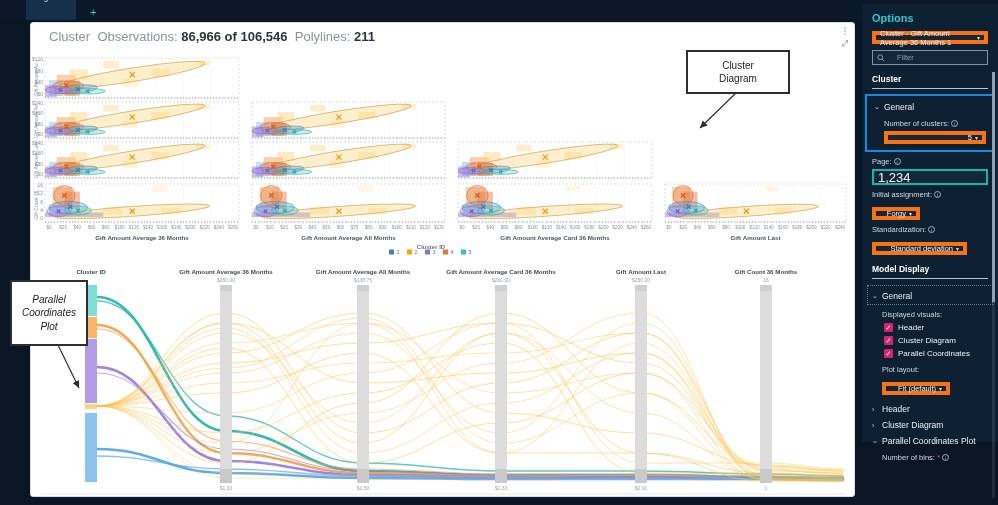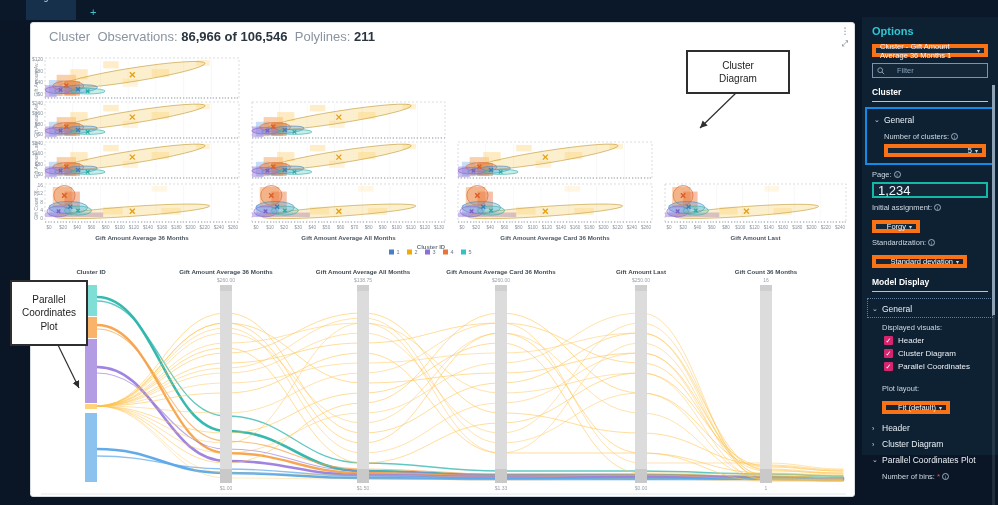--- a/index.html
+++ b/index.html
@@ -19,21 +19,21 @@
   .icon-col{position:absolute;right:3px;top:6px;width:12px;display:flex;flex-direction:column;align-items:center;gap:6px}
   .kebab{color:#5a6673;font-size:9px;line-height:4px;letter-spacing:0}
   .expand{color:#5a6673;font-size:8px}
   #viz-svg{position:absolute;left:0;top:0}
   
   .ann{position:absolute;background:#fff;border:2px solid #2e2e2e;color:#1d1d1d;
        display:flex;flex-direction:column;align-items:center;justify-content:center;
        font-size:10px;line-height:1.35;z-index:6;text-align:center}
   #ann-arrows{position:absolute;left:0;top:0;width:998px;height:505px;z-index:5;pointer-events:none}
   
-  .panel{position:absolute;left:862px;top:17px;width:136px;height:438px;background:#0d2133;
+  .panel{position:absolute;left:862px;top:4px;width:136px;height:438px;background:#0d2133;
          color:#dce6ef;box-sizing:border-box;padding:4px 10px 16px 10px}
   .panel-title{color:#2fc7d2;font-size:11px;font-weight:bold;margin:4px 0 7px}
   .dd{height:13px;border:4px solid #f97316;display:flex;align-items:center;justify-content:flex-end;
       padding:0 4px;font-size:7.5px;color:#f2f6fa;background:rgba(255,255,255,.03);box-sizing:border-box}
   .dd .caret{color:#cfd9e2;font-size:6px;margin-left:3px}
   .filter{height:13px;border:1px solid #7e93a9;display:flex;align-items:center;gap:12px;margin-top:6px;
           padding:0 4px;font-size:7.5px;color:#8aa0b5;background:rgba(255,255,255,.03)}
   .nav-row{height:14px;display:flex;align-items:center;gap:5px;font-size:8.5px;color:#eaf0f6;margin-top:2px}
   .chev{color:#cfd9e2;font-size:7px;width:5px}
   .sec-head{font-weight:bold;font-size:8.5px;color:#fff;margin-top:9px;border-bottom:1px solid #b9c4ce;padding-bottom:4px}
@@ -577,21 +577,21 @@
       <text x="735" y="251" font-size="6.2" fill="#3f4a55" text-anchor="middle" font-family="&quot;Liberation Sans&quot;,sans-serif" font-weight="bold">Gift Count 36 Months</text>
       <text x="735" y="259" font-size="5" fill="#9aa2ab" text-anchor="middle" font-family="&quot;Liberation Sans&quot;,sans-serif" font-weight="normal">16</text>
       <text x="735" y="467" font-size="5" fill="#9aa2ab" text-anchor="middle" font-family="&quot;Liberation Sans&quot;,sans-serif" font-weight="normal">1</text>
     </svg>
 </div>
 
 <div class="ann" id="ann0" style="left: 686px; top: 50px; width: 100px; height: 40px;">
     <div>Cluster</div>
     <div>Diagram</div>
   </div>
-<div class="ann" id="ann1" style="left: 10px; top: 280px; width: 74px; height: 62px;">
+<div class="ann" id="ann1" style="left: 10px; top: 280px; width: 74px; height: 62px; font-style: italic;">
     <div>Parallel</div>
     <div>Coordinates</div>
     <div>Plot</div>
   </div>
 <svg id="ann-arrows">
     <defs>
       <marker id="ah" markerWidth="8" markerHeight="8" refX="6" refY="3" orient="auto">
         <path d="M0,0 L6,3 L0,6 z" fill="#2e2e2e"></path>
       </marker>
     </defs>
@@ -676,21 +676,21 @@
       <div class="cb-row">
         <span class="cb">✓</span>
         <span>Cluster Diagram</span>
       </div>
       <div class="cb-row">
         <span class="cb">✓</span>
         <span>Parallel Coordinates</span>
       </div>
     </div>
 
-  <div class="lbl" style="margin-left:10px;margin-top:13px">
+  <div class="lbl" style="margin-left:10px;margin-top:7px">
     <span>Plot layout:</span>
   </div>
   <div class="dd inline-dd" style="width:68px;margin-left:10px">
     <span>Fit (default)</span>
     <span class="caret">▾</span>
   </div>
 
   <div class="nav-row" style="margin-top:7px">
     <span class="chev">›</span>
     <span>Header</span>

